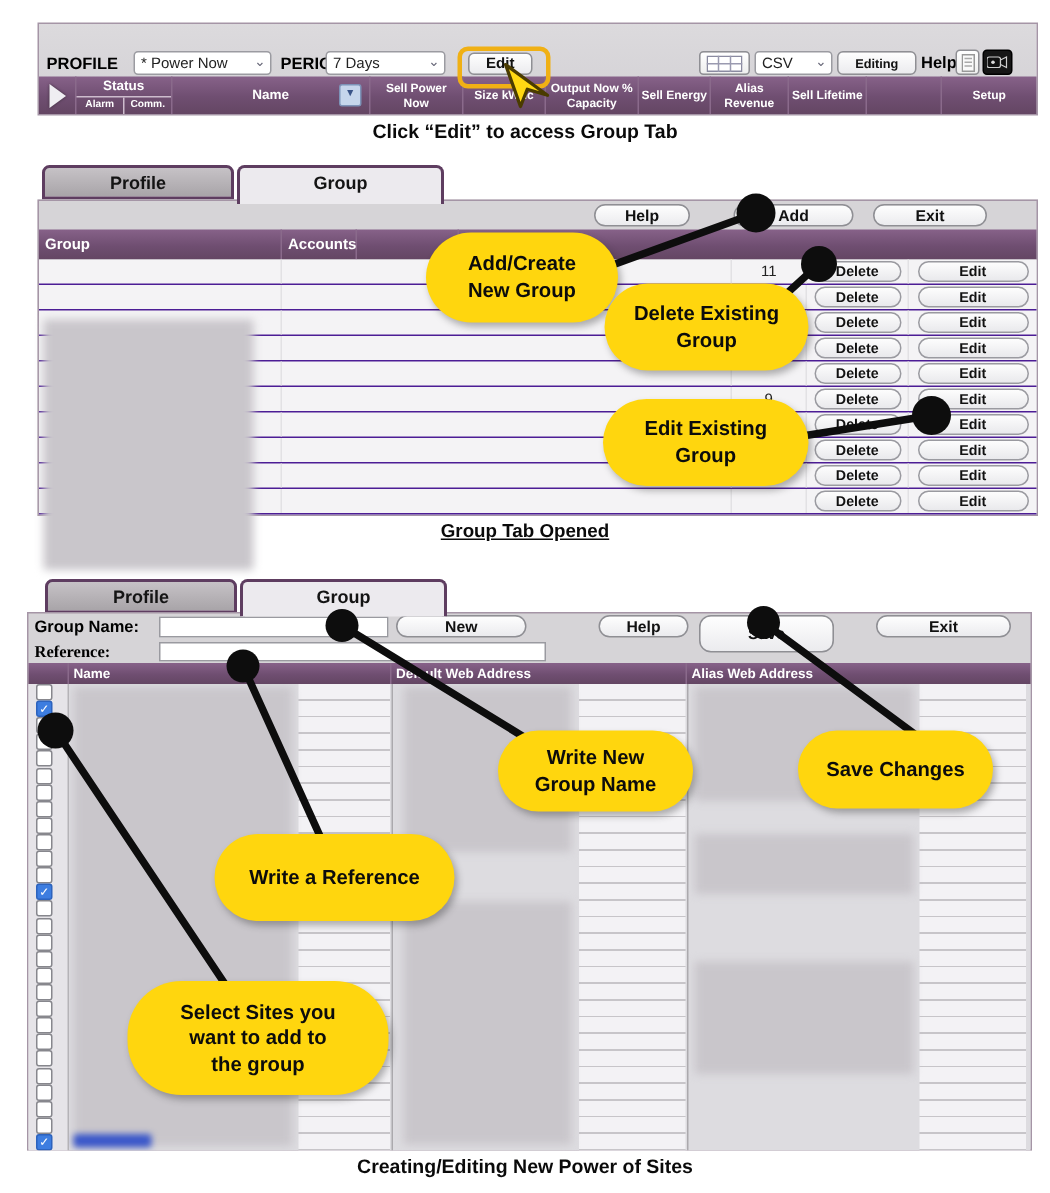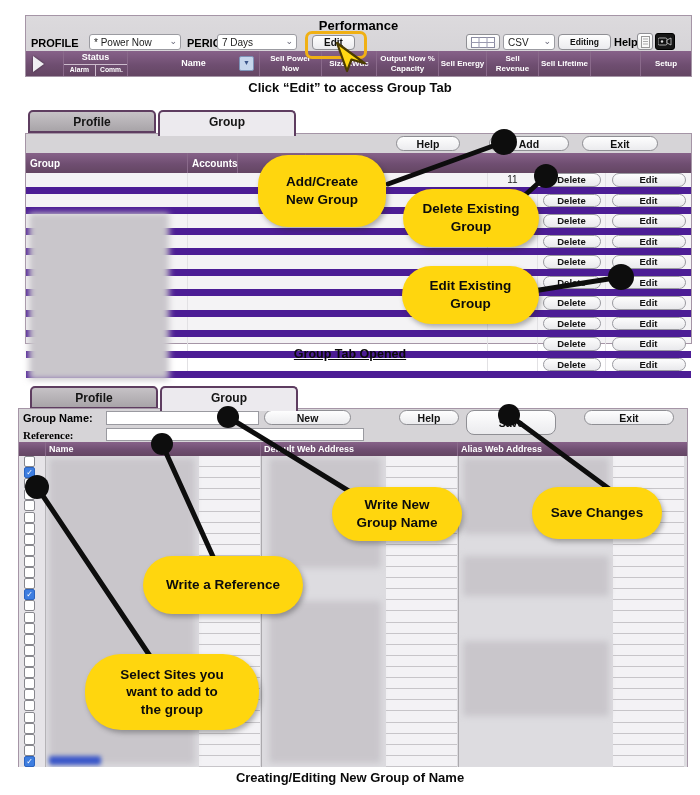--- a/index.html
+++ b/index.html
@@ -41,21 +41,21 @@
        border-radius:5px 5px 0 0;font-weight:700;font-size:12px;color:#141414;
        display:flex;align-items:flex-start;justify-content:center;padding-top:3px;}
   .tab.inactive{background:linear-gradient(180deg,#c6c2c6,#a8a4a8);border-bottom:2px solid #5e3d60;}
   .tab.active{background:#eceaee;z-index:6;}
   
   .s2-head{position:absolute;left:0;top:19px;width:665px;height:20px;display:flex;}
   .s2h{box-sizing:border-box;border-right:1px solid #8a6a8b;color:#fff;font-weight:700;
        font-size:10px;display:flex;align-items:center;padding-left:4px;}
   #s2-body{position:absolute;left:0;top:39px;width:665px;height:170px;background:#f4f3f5;
        display:flex;flex-direction:column;}
-  .s2-row{flex:1;display:flex;border-bottom:7px solid #4c1d95;box-sizing:border-box;}
+  .s2-row{flex:1;display:flex;border-bottom:1px solid #4c1d95;box-sizing:border-box;}
   .s2c{box-sizing:border-box;border-right:1px solid #e2e1e4;display:flex;align-items:center;
        justify-content:center;font-size:10px;color:#222;}
   .rbtn{background:linear-gradient(180deg,#fdfdfd,#e9e9ec);border:1px solid #9a9aa0;
        border-radius:7px;font-weight:700;font-size:9.5px;color:#111;height:13.5px;
        display:flex;align-items:center;justify-content:center;font-family:inherit;padding:0;}
   .blur{position:absolute;background:#c9c6cb;filter:blur(3px);border-radius:2px;}
   
   .field{position:absolute;background:#fff;border:1px solid #9a9aa0;box-sizing:border-box;}
   .s3-head{position:absolute;left:0;top:33px;width:668px;height:14px;display:flex;}
   .s3h{box-sizing:border-box;border-right:1px solid #8a6a8b;color:#fff;font-weight:700;
@@ -76,21 +76,20 @@
        white-space:pre-line;line-height:1.3;z-index:52;box-shadow:2px 3px 5px rgba(40,40,40,.35);}
   #callout-svg{position:absolute;left:0;top:0;z-index:51;pointer-events:none;}
   #cursor-svg{position:absolute;z-index:60;pointer-events:none;}
 </style>
 </head>
 <body>
 
 <div id="page">
 
   <div class="box" style="left:25px;top:15px;width:667px;height:62px;">
-    <div class="abs" style="left:0;top:2px;width:665px;text-align:center;font-weight:700;font-size:13px;">Performance</div>
 
     <span class="plabel" style="left:5px;top:21px;">PROFILE</span>
     <div class="select" style="left:63px;top:18px;width:92px;">
       <span>* Power Now</span>
       <span class="chev">⌄</span>
     </div>
     <span class="plabel" style="left:161px;top:21px;">PERIOD</span>
     <div class="select" style="left:191px;top:18px;width:80px;">
       <span>7 Days</span>
       <span class="chev">⌄</span>
@@ -126,36 +125,36 @@
         <rect x="0" y="1" width="9" height="7" rx="1.5" fill="#111" stroke="#cfcfcf" stroke-width="0.8"></rect>
         <polygon points="9,3 13,1 13,8 9,6" fill="#111" stroke="#cfcfcf" stroke-width="0.8"></polygon>
         <circle cx="4" cy="4.5" r="1.2" fill="#dcdcdc"></circle>
       </svg>
     </div>
 
     <div class="s1-hrow phead">
       <div class="s1c" style="width:24px;border-left:none;">
           <span class="tri"></span>
         </div>
-      <div class="s1c" style="width:64px;flex-direction:column;padding:0;margin-left:13px;">
+      <div class="s1c" style="width:64px;flex-direction:column;padding:0;">
         <div style="height:12px;display:flex;align-items:center;font-size:9px;">Status</div>
         <div class="subrow">
           <div>Alarm</div>
           <div>Comm.</div>
         </div>
       </div>
       <div class="s1c" style="width:132px;position:relative;font-size:9px;">
         <span>Name</span>
         <span class="sortbox">▼</span>
       </div>
       <div class="s1c" style="width:62px;">Sell Power Now</div>
       <div class="s1c" style="width:55px;">Size kWdc</div>
       <div class="s1c" style="width:62px;">Output Now % Capacity</div>
       <div class="s1c" style="width:48px;">Sell Energy</div>
-      <div class="s1c" style="width:52px;">Sell Revenue</div>
+      <div class="s1c" style="width:52px;">Alias Revenue</div>
       <div class="s1c" style="width:52px;">Sell Lifetime</div>
       <div class="s1c" style="width:50px;"></div>
       <div class="s1c" style="flex:1;">Setup</div>
     </div>
   </div>
 
   <svg id="cursor-svg" style="left:334px;top:42px;" width="34" height="34">
     <path d="M3,1 L13,29 L17.5,17.5 L31,21.5 Z" fill="#ffd813" stroke="#4a3b00" stroke-width="2.2" stroke-linejoin="round"></path>
   </svg>
 
@@ -417,21 +416,21 @@
           <div class="cbwrap">
             <div class="cb"></div>
           </div>
           <div class="cbwrap">
             <div class="cb checked">✓</div>
           </div>
         </div>
     </div>
   </div>
 
-  <div class="caption" style="top:770px;font-size:13px;">Creating/Editing New Group of Name</div>
+  <div class="caption" style="top:770px;font-size:13px;">Creating/Editing New Power of Sites</div>
 
   <svg id="callout-svg" width="700" height="795">
     <g stroke="#0d0d0d" stroke-width="5" stroke-linecap="round">
       <line x1="388" y1="184" x2="504" y2="142"></line>
       <line x1="523" y1="197" x2="546" y2="176"></line>
       <line x1="533" y1="291" x2="621" y2="277"></line>
       <line x1="228" y1="417" x2="352" y2="493"></line>
       <line x1="162" y1="444" x2="215" y2="561"></line>
       <line x1="509" y1="415" x2="612" y2="491"></line>
       <line x1="37" y1="487" x2="152" y2="659"></line>
@@ -440,21 +439,21 @@
       <circle cx="504" cy="142" r="13"></circle>
       <circle cx="546" cy="176" r="12"></circle>
       <circle cx="621" cy="277" r="13"></circle>
       <circle cx="228" cy="417" r="11"></circle>
       <circle cx="162" cy="444" r="11"></circle>
       <circle cx="509" cy="415" r="11"></circle>
       <circle cx="37" cy="487" r="12"></circle>
     </g>
   </svg>
 
-  <div class="pill" style="left:258px;top:155px;width:128px;height:72px;">Add/Create
+  <div class="pill" style="left:284px;top:155px;width:128px;height:60px;">Add/Create
 New Group</div>
   <div class="pill" style="left:403px;top:189px;width:136px;height:58px;">Delete Existing
 Group</div>
   <div class="pill" style="left:402px;top:266px;width:137px;height:58px;">Edit Existing
 Group</div>
   <div class="pill" style="left:332px;top:487px;width:130px;height:54px;">Write New
 Group Name</div>
   <div class="pill" style="left:532px;top:487px;width:130px;height:52px;">Save Changes</div>
   <div class="pill" style="left:85px;top:654px;width:174px;height:76px;border-radius:36px;">Select Sites you
 want to add to

